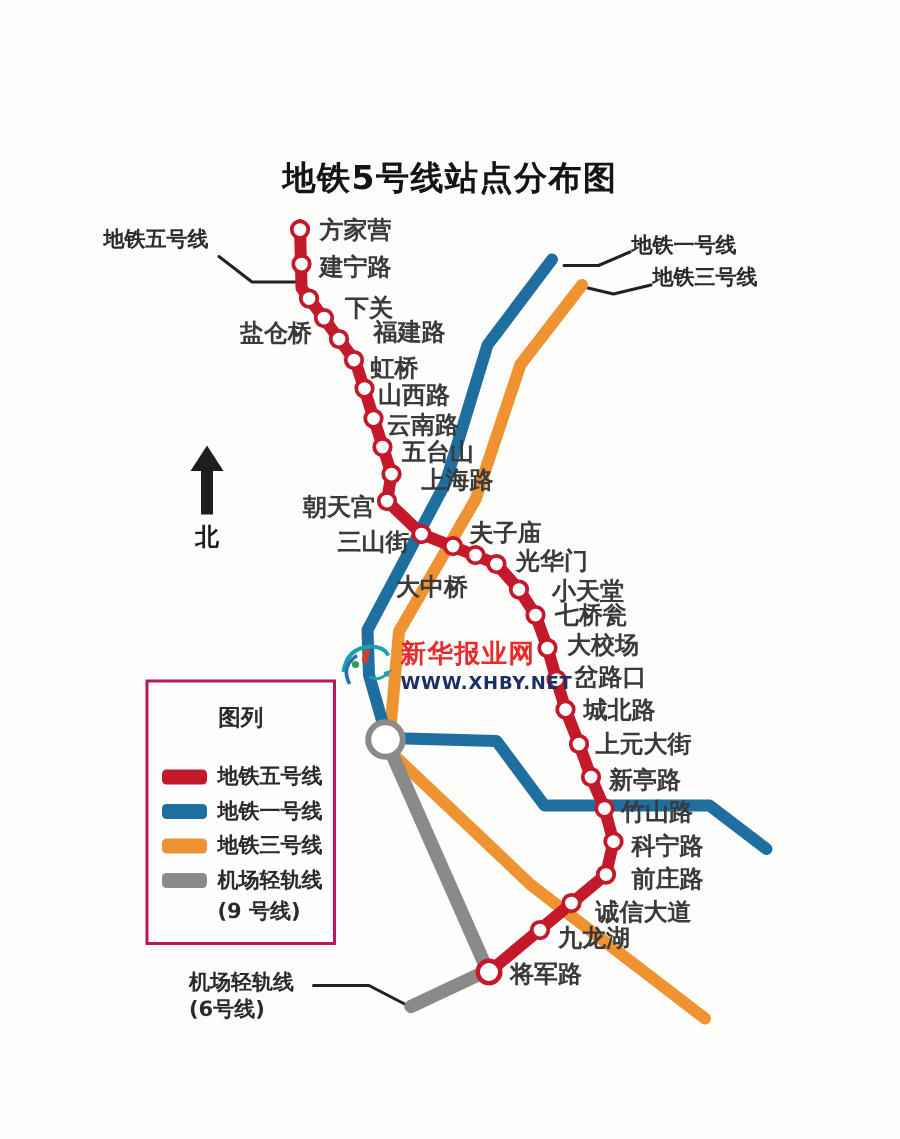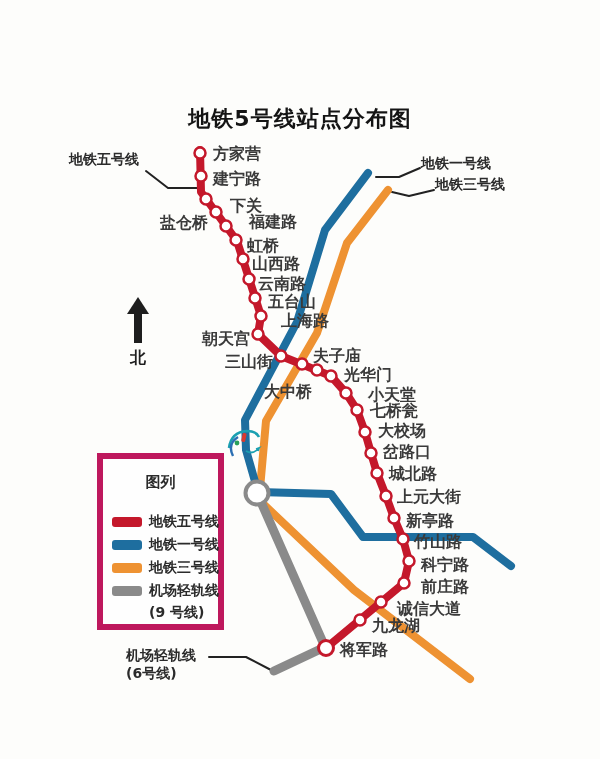--- a/index.html
+++ b/index.html
@@ -22,21 +22,21 @@
   #co-line6{left:126px;top:646px;line-height:18px;}
   .north{
     position:absolute;left:119px;top:297px;width:38px;
     display:flex;flex-direction:column;align-items:center;
   }
   .north .head{width:0;height:0;border-left:11px solid transparent;border-right:11px solid transparent;border-bottom:17px solid #1e1e1e;}
   .north .shaft{width:8px;height:29px;background:#1e1e1e;}
   .north .char{margin-top:5px;font-size:16px;font-weight:bold;color:#1e1e1e;}
   .legend{
     position:absolute;left:97px;top:453px;width:127px;height:177px;
-    background:#fefefe;border:6px solid #be185d;box-sizing:border-box;
+    background:#fefefe;border:2px solid #be185d;box-sizing:border-box;
     padding:10px 0 0 9px;
   }
   .legend-title{text-align:center;font-size:15px;font-weight:bold;color:#2b2b2b;margin:4px 9px 18px 0;}
   .legend-row{display:flex;align-items:center;height:23px;}
   .legend-swatch{width:30px;height:10px;border-radius:3px;margin-right:7px;flex:none;}
   .legend-lbl{font-size:14px;font-weight:bold;color:#2b2b2b;white-space:nowrap;}
   .legend-sub{font-size:14px;font-weight:bold;color:#2b2b2b;margin-left:37px;line-height:20px;}
   .watermark{position:absolute;left:226px;top:424px;display:flex;align-items:flex-start;}
   .wm-text{margin-left:3px;}
   .wm-name{color:#e62b2b;font-size:17px;font-weight:bold;letter-spacing:1px;}
@@ -154,13 +154,17 @@
 </div>
 
 <div class="watermark">
   <svg width="38" height="40" viewBox="0 0 38 40">
     <path d="M3,24 Q5,8 21,7 Q30,7 33,13" fill="none" stroke="#1aa0b1" stroke-width="2.6"></path>
     <path d="M7,32 Q1,20 12,13" fill="none" stroke="#2b6fb3" stroke-width="2.4"></path>
     <rect x="16" y="9" width="4" height="9" rx="1.5" transform="rotate(12 18 13)" fill="#d93a2f"></rect>
     <circle cx="11" cy="19" r="2.4" fill="#2aa05a"></circle>
     <path d="M20,27 q7,4 13,-3 l-3,1 m3,-1 l-1,3" fill="none" stroke="#1aa0b1" stroke-width="1.8"></path>
   </svg>
+  <div class="wm-text">
+    <div class="wm-name">新华报业网</div>
+    <div class="wm-url">WWW.XHBY.NET</div>
+  </div>
 </div>
 
 </body></html>

